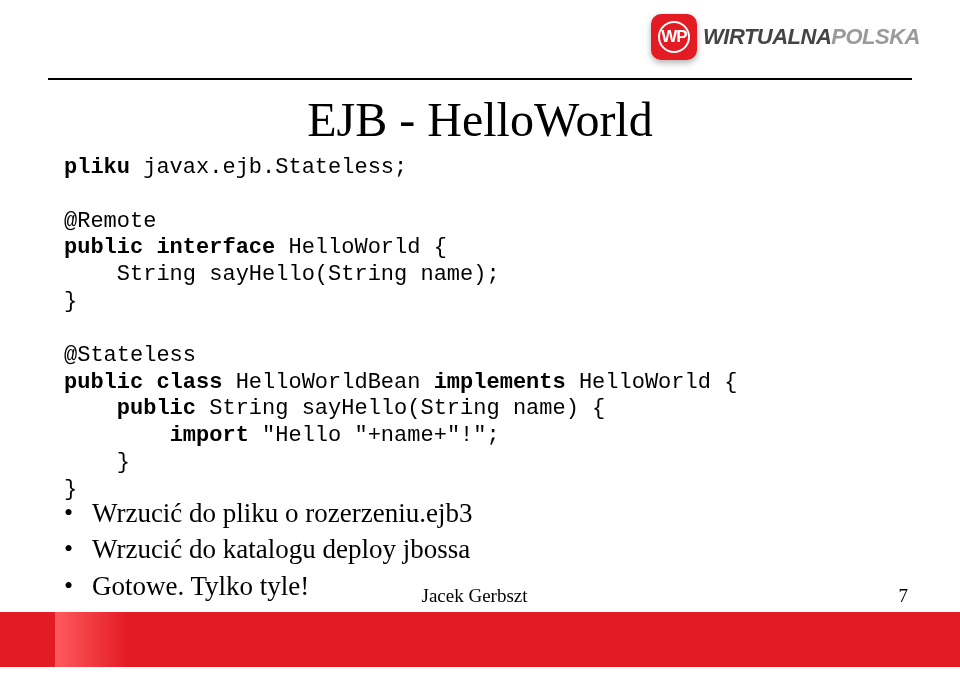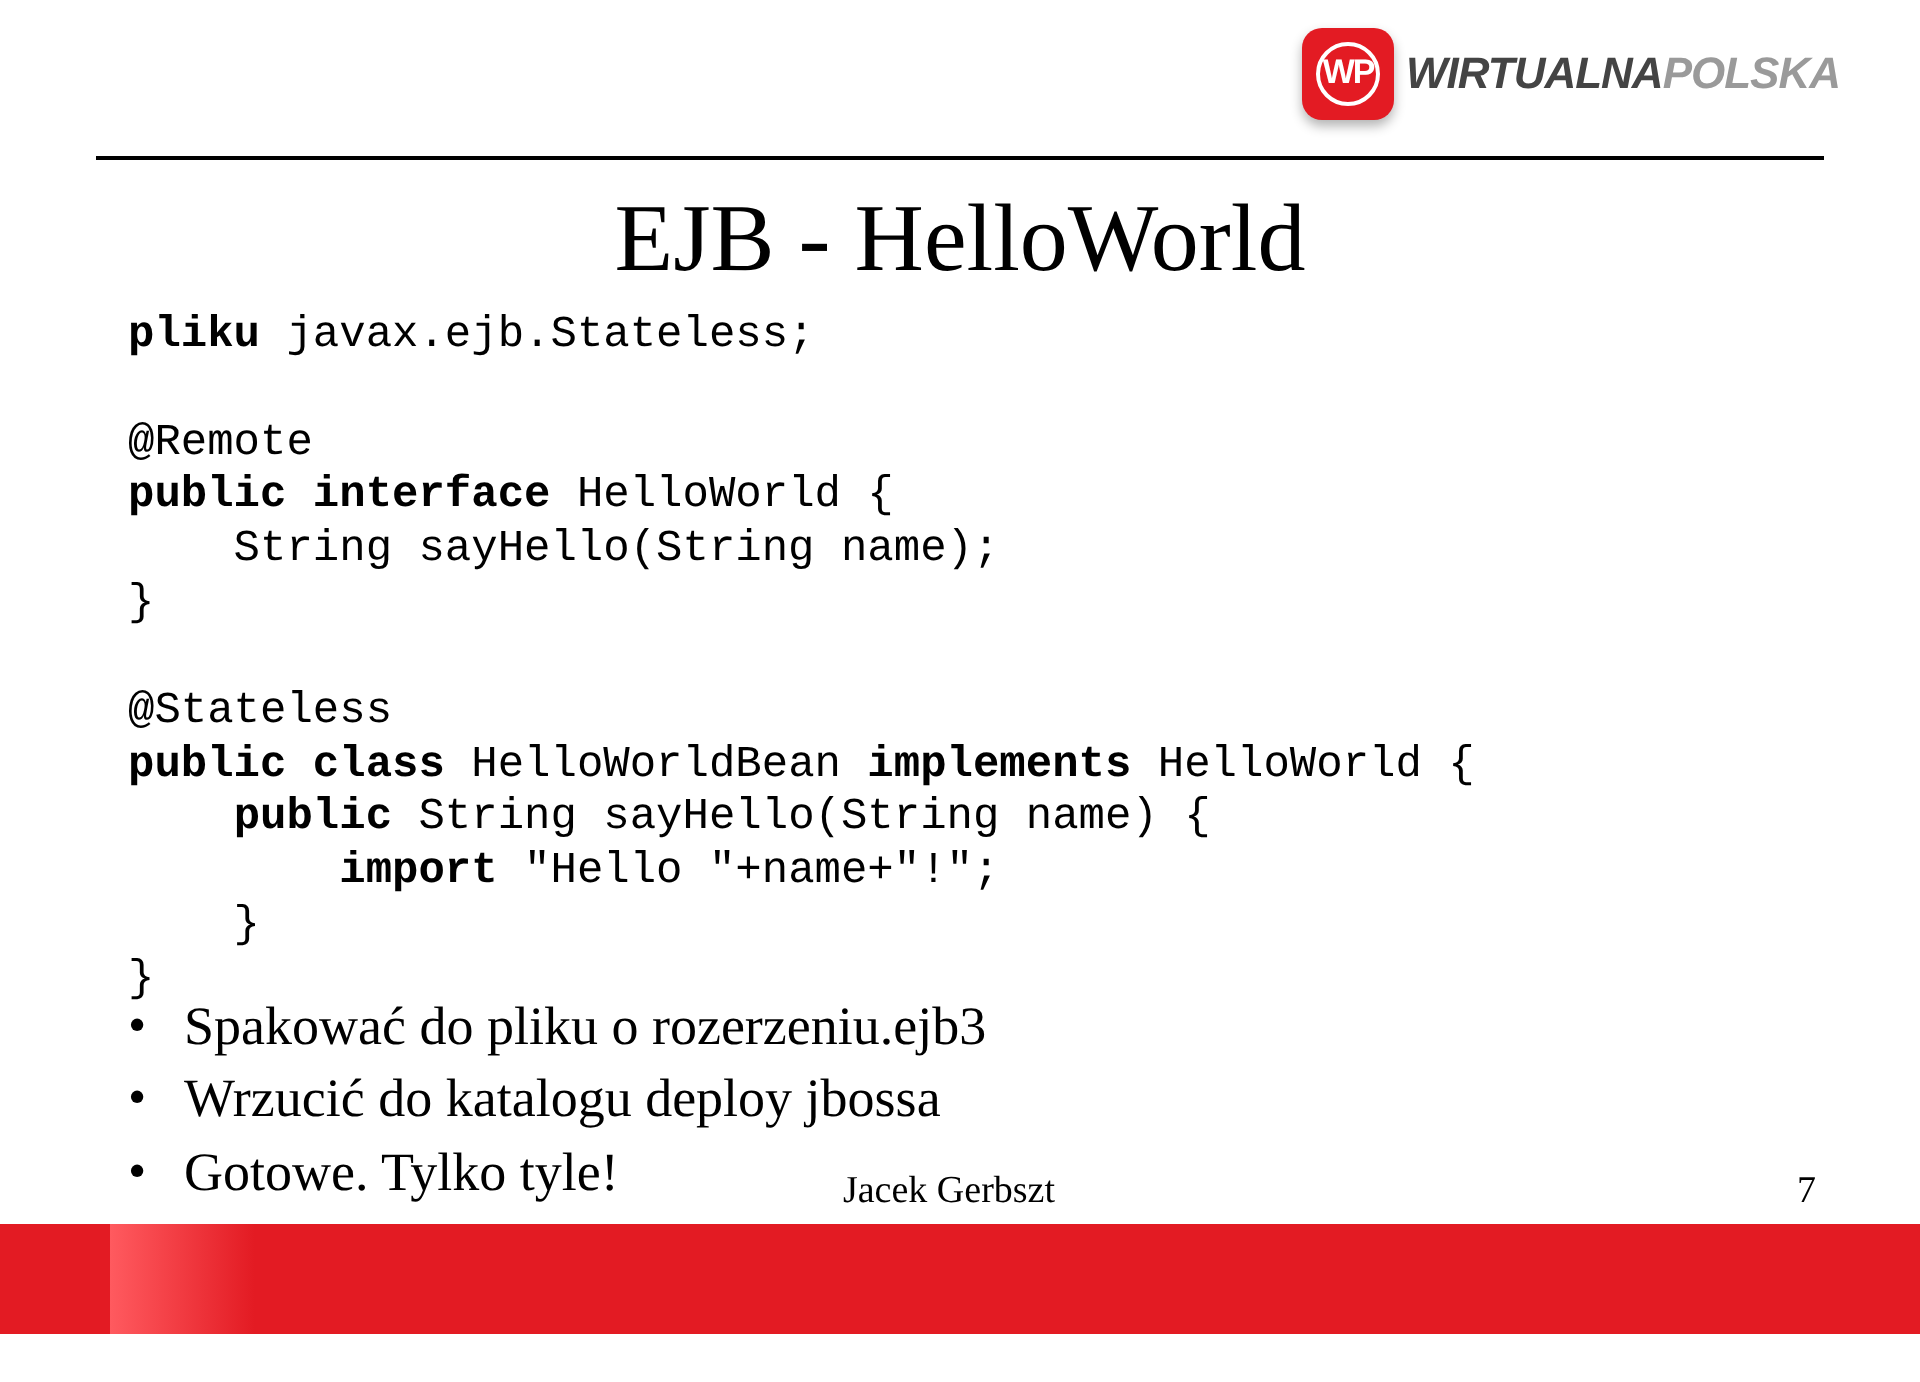--- a/index.html
+++ b/index.html
@@ -174,21 +174,21 @@
 <span>@Stateless</span>
 <span class="kw">public</span><span> </span><span class="kw">class</span><span> HelloWorldBean </span><span class="kw">implements</span><span> HelloWorld {</span>
 <span>    </span><span class="kw">public</span><span> String sayHello(String name) {</span>
 <span>        </span><span class="kw">import</span><span> "Hello "+name+"!";</span>
 <span>    }</span>
 <span>}</span></div>
 
   <div class="bullets">
     <div class="row">
       <div class="dot">•</div>
-      <div>Spakować do pliku o rozerzeniu.ejb3</div>
+      <div>Wrzucić do pliku o rozerzeniu.ejb3</div>
     </div>
     <div class="row">
       <div class="dot">•</div>
       <div>Wrzucić do katalogu deploy jbossa</div>
     </div>
     <div class="row">
       <div class="dot">•</div>
       <div>Gotowe. Tylko tyle!</div>
     </div>
   </div>

